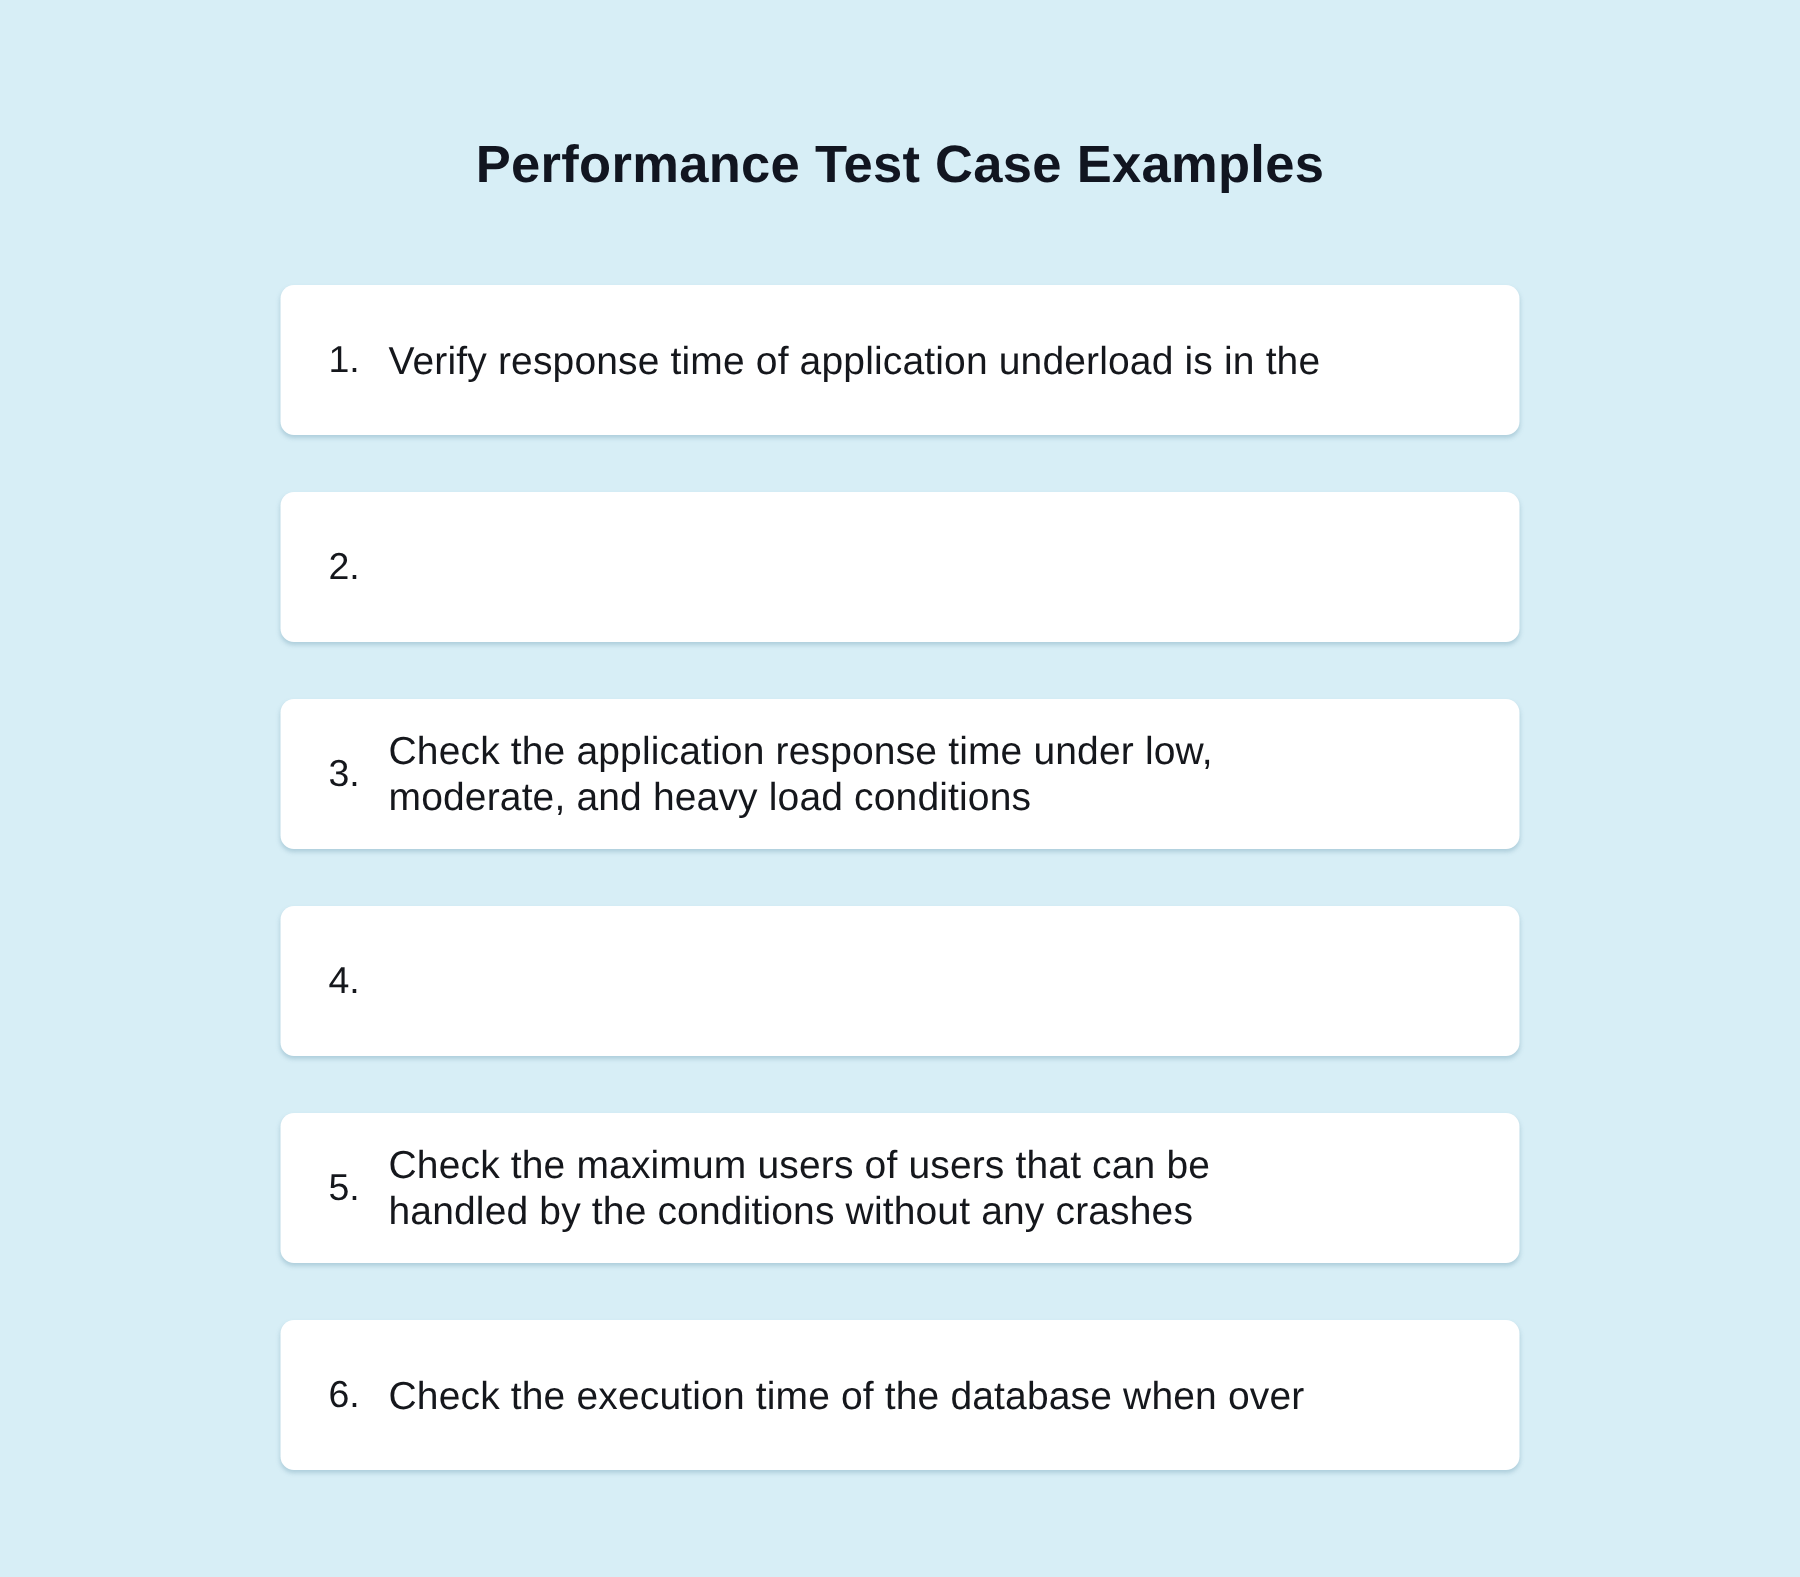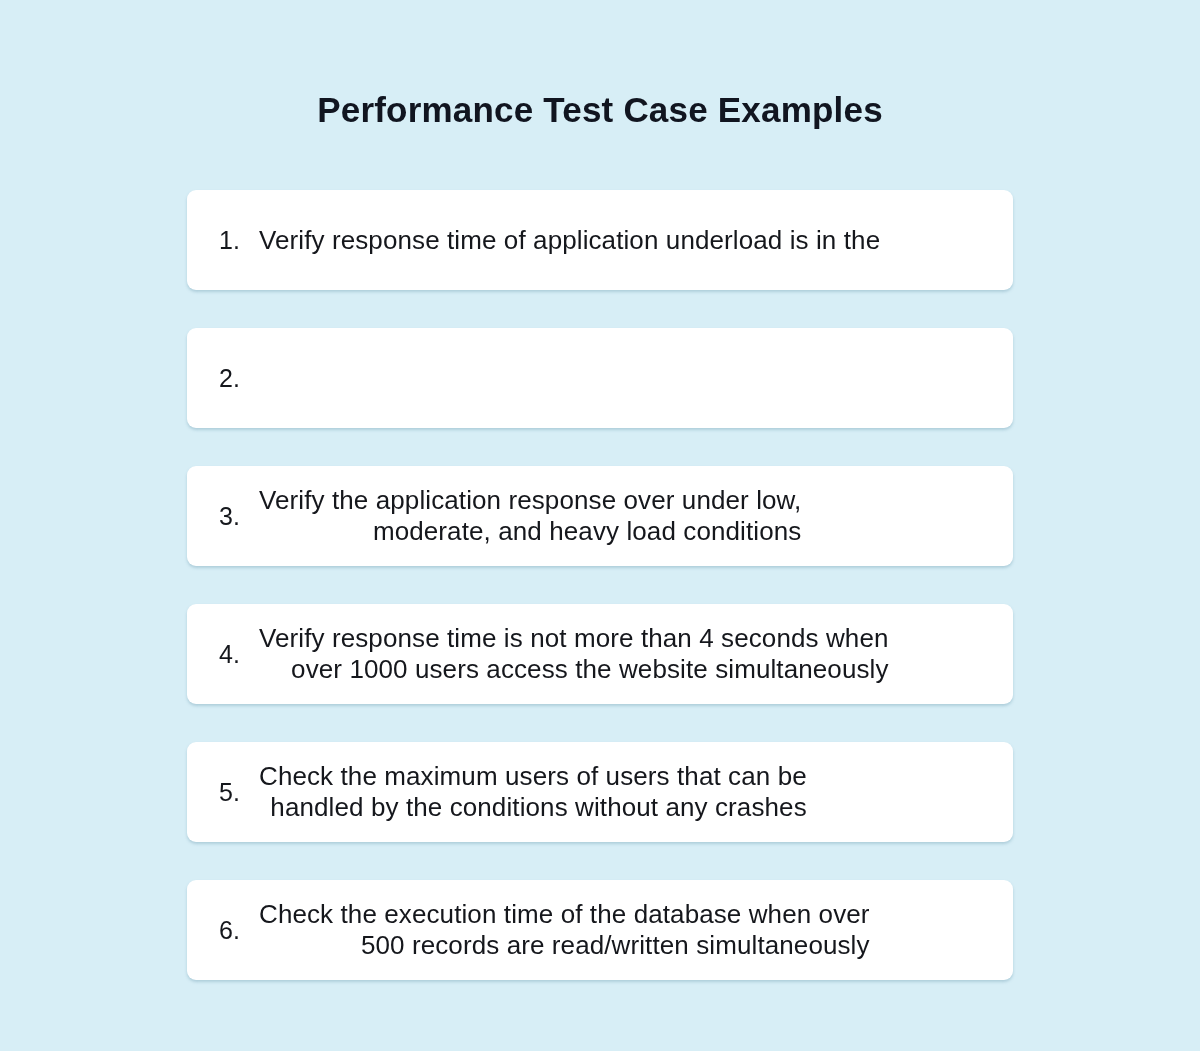--- a/index.html
+++ b/index.html
@@ -46,21 +46,20 @@
     flex: 0 0 40px;
   }
   .text {
     font-size: 26px;
     line-height: 31px;
     color: #15171c;
     letter-spacing: 0.1px;
   }
   .text .line {
     display: block;
-    text-align: right;
   }
 </style>
 </head>
 <body>
 
 <div class="canvas">
   <h1 class="title">Performance Test Case Examples</h1>
 
   <div class="cards">
 
@@ -71,43 +70,38 @@
       </span>
     </div>
 
     <div class="card">
       <span class="num">2.</span>
     </div>
 
     <div class="card">
       <span class="num">3.</span>
       <span class="text">
-        <span class="line">Verify the application response over under low,</span>
+        <span class="line">Check the application response time under low,</span>
         <span class="line">moderate, and heavy load conditions</span>
       </span>
     </div>
 
     <div class="card">
       <span class="num">4.</span>
-      <span class="text">
-        <span class="line">Verify response time is not more than 4 seconds when</span>
-        <span class="line">over 1000 users access the website simultaneously</span>
-      </span>
     </div>
 
     <div class="card">
       <span class="num">5.</span>
       <span class="text">
         <span class="line">Check the maximum users of users that can be</span>
         <span class="line">handled by the conditions without any crashes</span>
       </span>
     </div>
 
     <div class="card">
       <span class="num">6.</span>
       <span class="text">
         <span class="line">Check the execution time of the database when over</span>
-        <span class="line">500 records are read/written simultaneously</span>
       </span>
     </div>
 
   </div>
 </div>
 
 </body></html>

